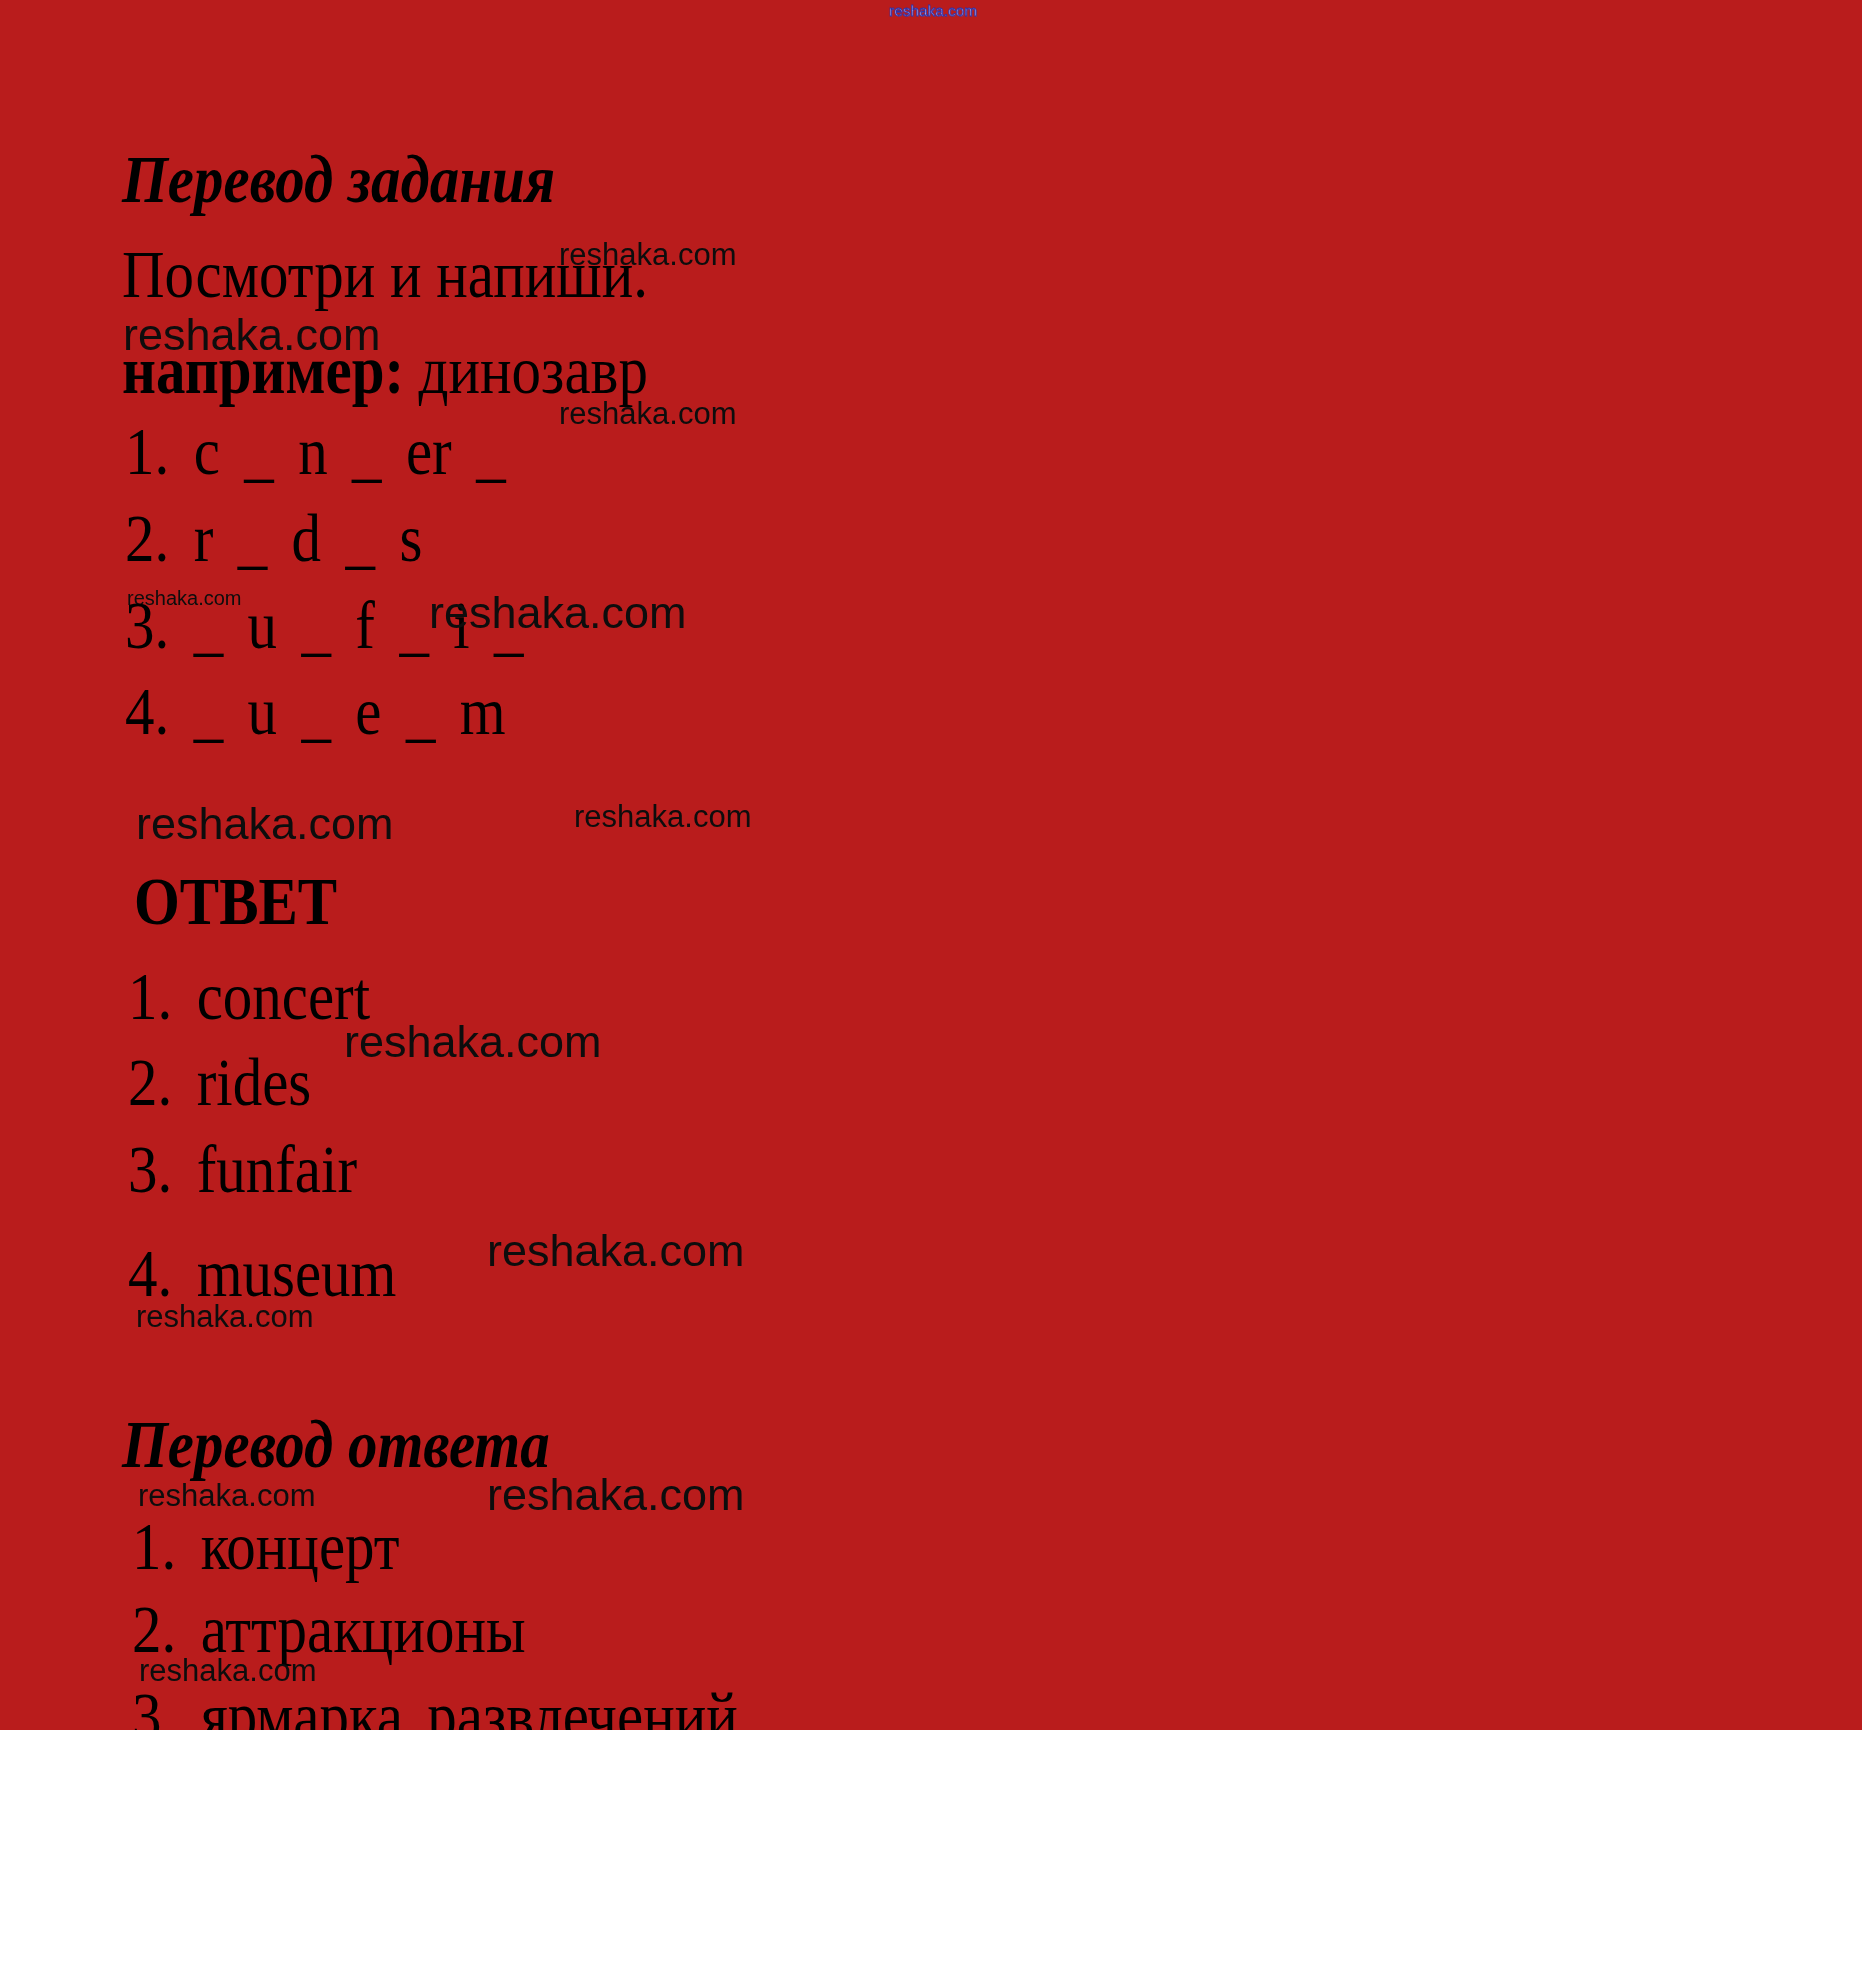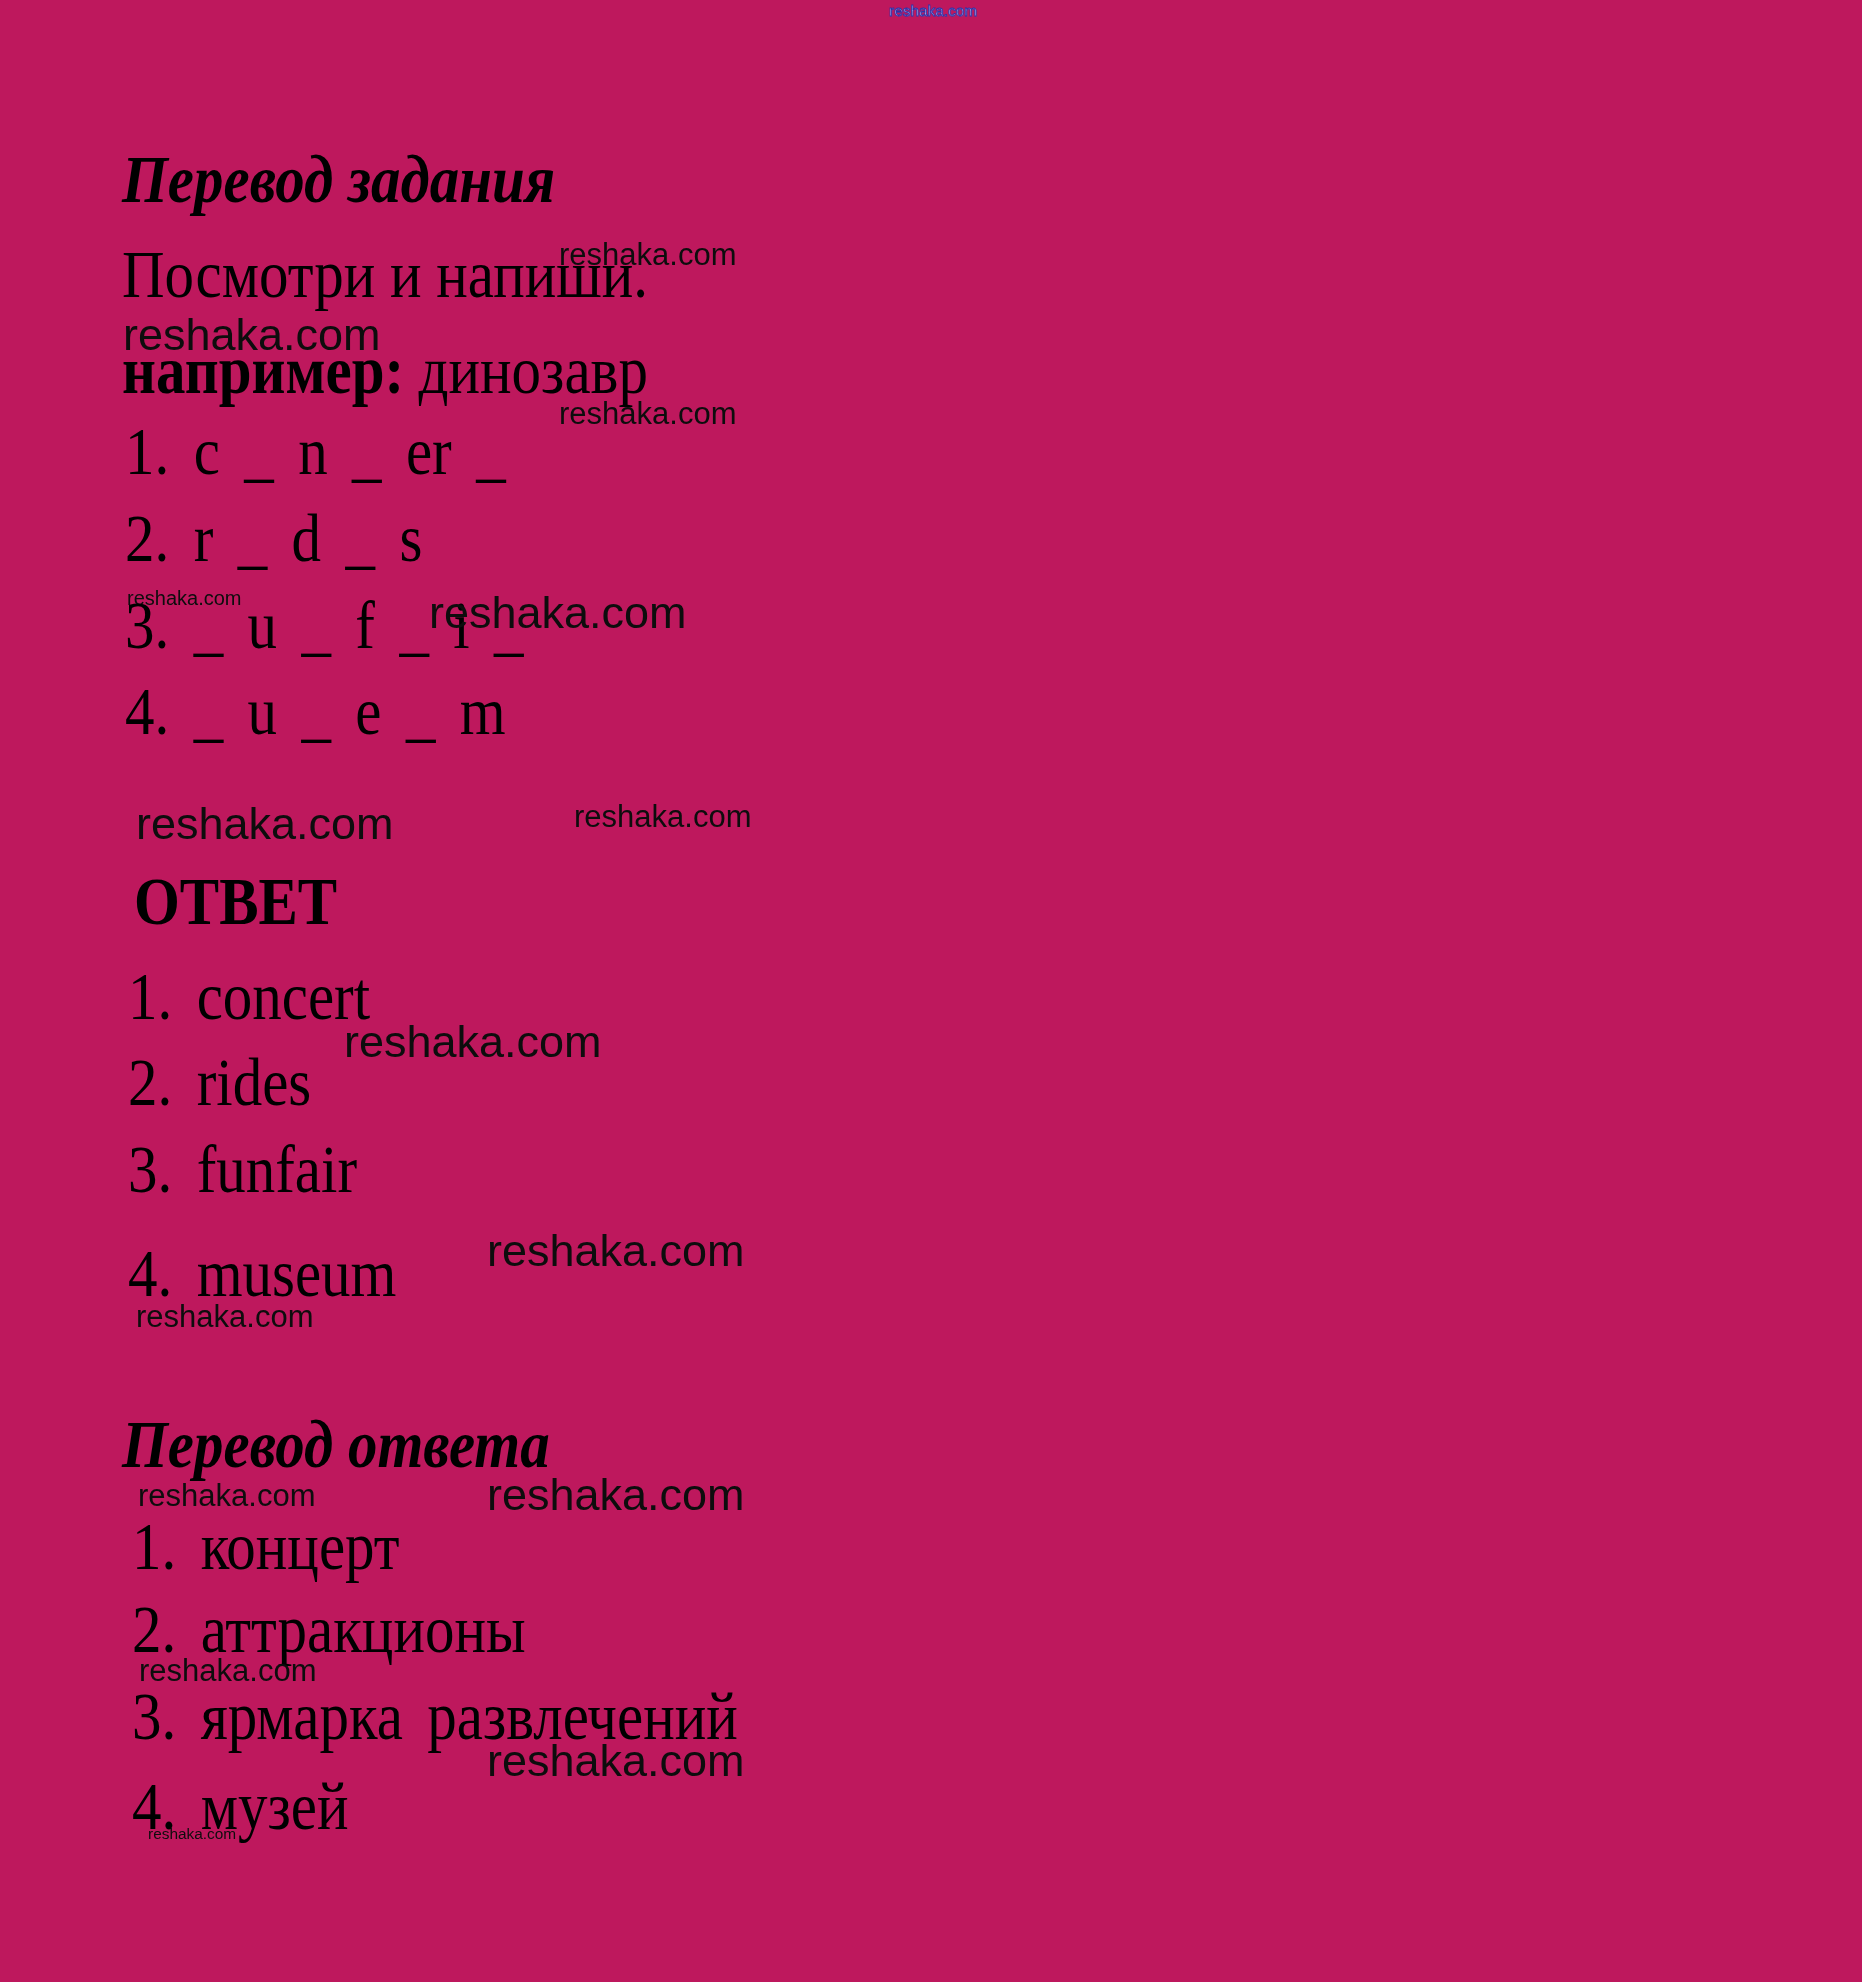--- a/index.html
+++ b/index.html
@@ -1,20 +1,20 @@
 <!DOCTYPE html>
 <html style="font-size:14.5px"><head>
 <meta charset="utf-8">
 <style>
   html,body{margin:0;padding:0;background:#ffffff;}
   .canvas{
     position:relative;
     width:1863px;
-    height:1982px;
-    background:#be185d;
+    height:1730px;
+    background:#b91c1c;
     overflow:hidden;
   }
   
   .serif{
     position:absolute;
     font-family:"Liberation Serif","DejaVu Serif",serif;
     font-size:67px;
     line-height:1;
     color:#000000;
     white-space:nowrap;

